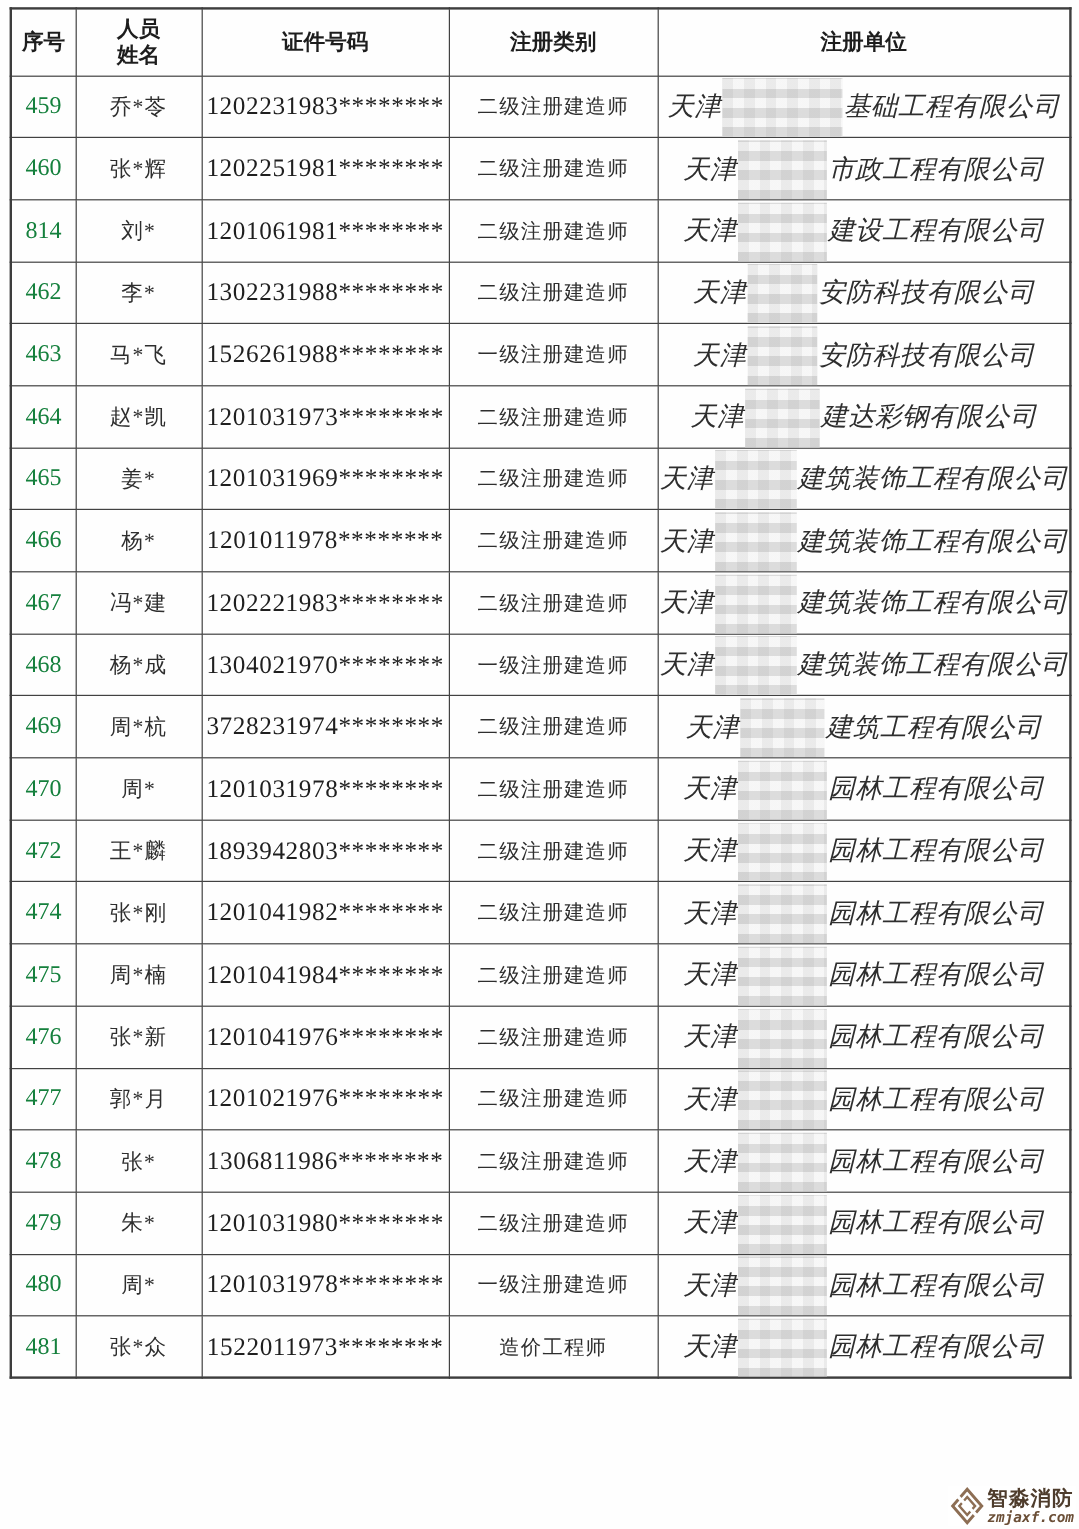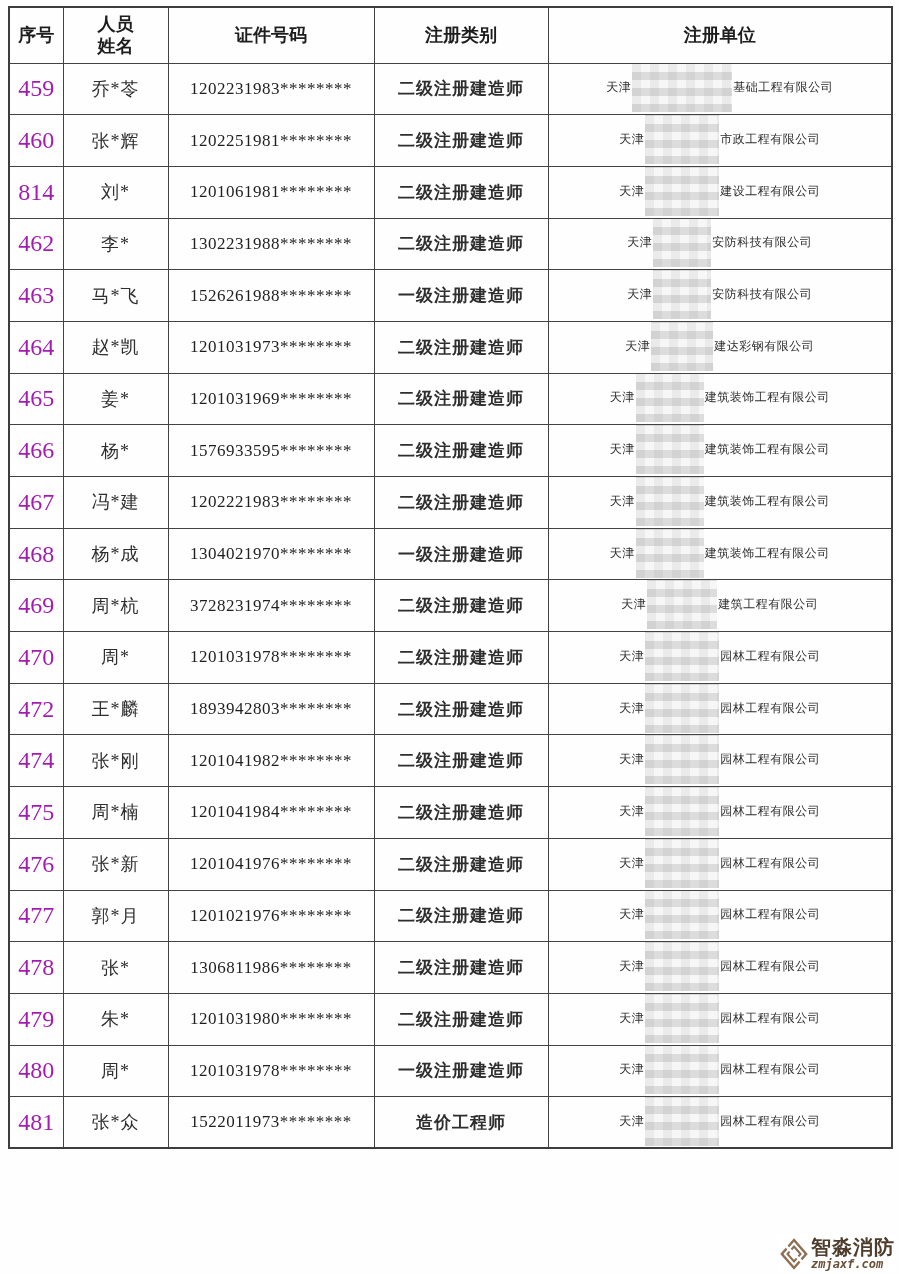--- a/index.html
+++ b/index.html
@@ -34,25 +34,25 @@
   }
   .reg-table thead tr { height: 56px; }
   .reg-table thead th {
     font-size: 18px;
     font-weight: bold;
     white-space: pre-line;
     line-height: 1.25;
     color: #1d1d1d;
   }
   .reg-table tbody tr { height: 51.7px; }
-  .c-no   { font-size: 24px; color: #a21caf; }
+  .c-no   { font-size: 20px; color: #15803d; }
   .c-name { font-size: 18px; letter-spacing: 1px; }
-  .c-cert { font-size: 17px; letter-spacing: 0.5px; color: #1f1f1f; }
-  .c-cat  { font-size: 17px; letter-spacing: 1px; font-weight: bold; }
-  .c-co   { font-size: 12px; letter-spacing: 0.5px; }
+  .c-cert { font-size: 21px; letter-spacing: 0.5px; color: #1f1f1f; }
+  .c-cat  { font-size: 17px; letter-spacing: 1px; }
+  .c-co   { font-size: 22px; letter-spacing: 0.5px; font-style: italic; }
   .redact {
     display: inline-block;
     vertical-align: middle;
     height: 49px;
     margin: -14px 1px -12px 1px;
     background-color: #f1f1f1;
     background-image:
       repeating-linear-gradient(0deg,  rgba(196,196,196,0.55) 0 8px,  rgba(246,246,246,0.45) 8px 16px),
       repeating-linear-gradient(90deg, rgba(206,206,206,0.50) 0 9px,  rgba(252,252,252,0.55) 9px 18px);
     opacity: 0.95;
@@ -63,21 +63,21 @@
     bottom: 2px;
     display: flex;
     align-items: center;
     gap: 3px;
     background: rgba(255,255,255,0.65);
     padding: 1px 2px;
   }
   .wm-text { display: flex; flex-direction: column; line-height: 1.05; }
   .wm-brand {
     font-family: "Liberation Sans", "DejaVu Sans", sans-serif;
-    font-size: 20px;
+    font-size: 17px;
     font-weight: bold;
     letter-spacing: 1px;
     color: #4e3c2c;
   }
   .wm-domain {
     font-family: "DejaVu Sans Mono", "Liberation Mono", monospace;
     font-size: 12px;
     font-weight: bold;
     color: #6b4f37;
   }
@@ -172,21 +172,21 @@
     <td class="c-cert">1201031969********</td>
     <td class="c-cat">二级注册建造师</td>
     <td class="c-co">
       <span class="co-pre">天津</span><span class="redact" style="width: 68px;"></span><span class="co-suf">建筑装饰工程有限公司</span>
     </td>
   </tr>
 
   <tr>
     <td class="c-no">466</td>
     <td class="c-name">杨*</td>
-    <td class="c-cert">1576933595********</td>
+    <td class="c-cert">1201011978********</td>
     <td class="c-cat">二级注册建造师</td>
     <td class="c-co">
       <span class="co-pre">天津</span><span class="redact" style="width: 68px;"></span><span class="co-suf">建筑装饰工程有限公司</span>
     </td>
   </tr>
 
   <tr>
     <td class="c-no">467</td>
     <td class="c-name">冯*建</td>
     <td class="c-cert">1202221983********</td>

